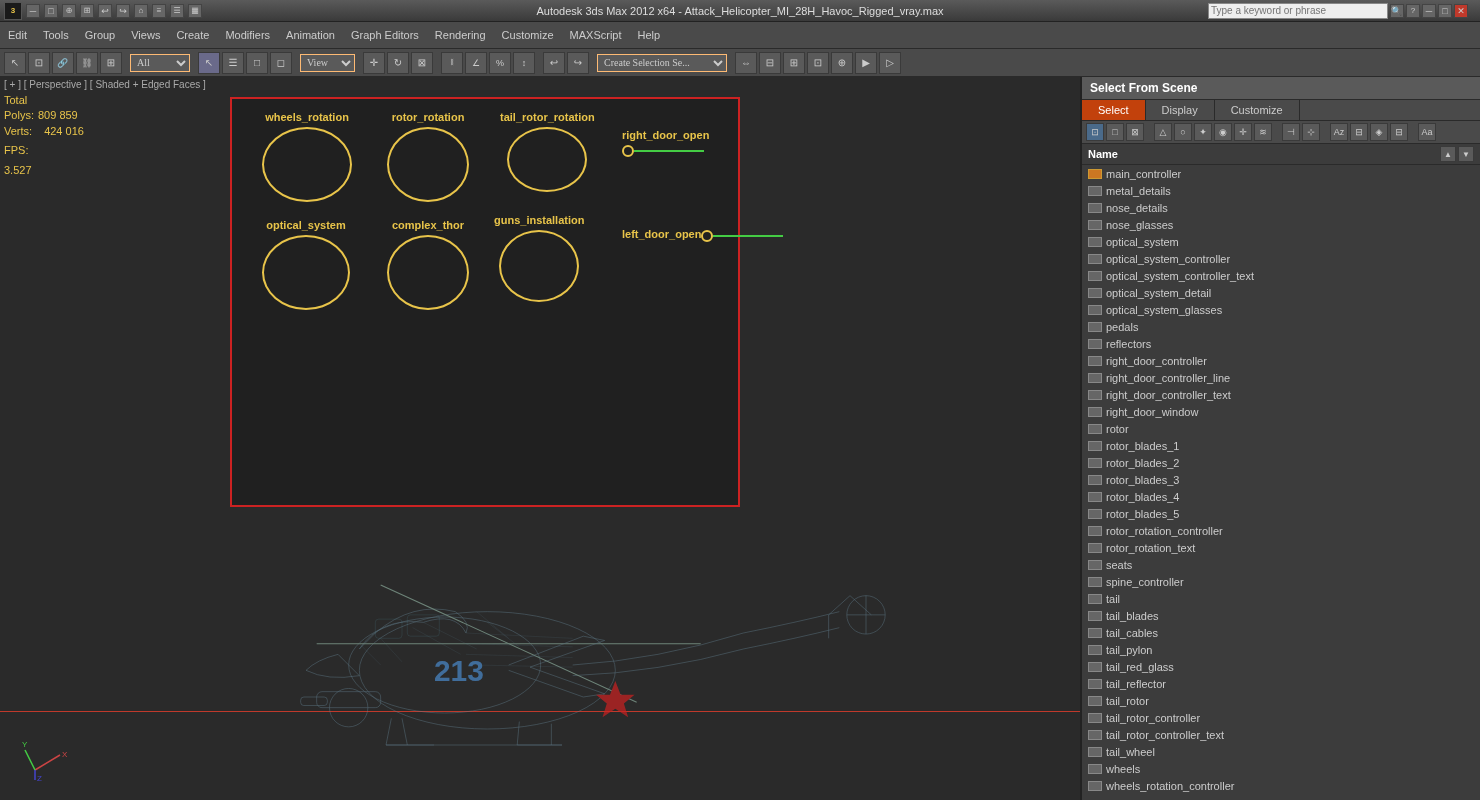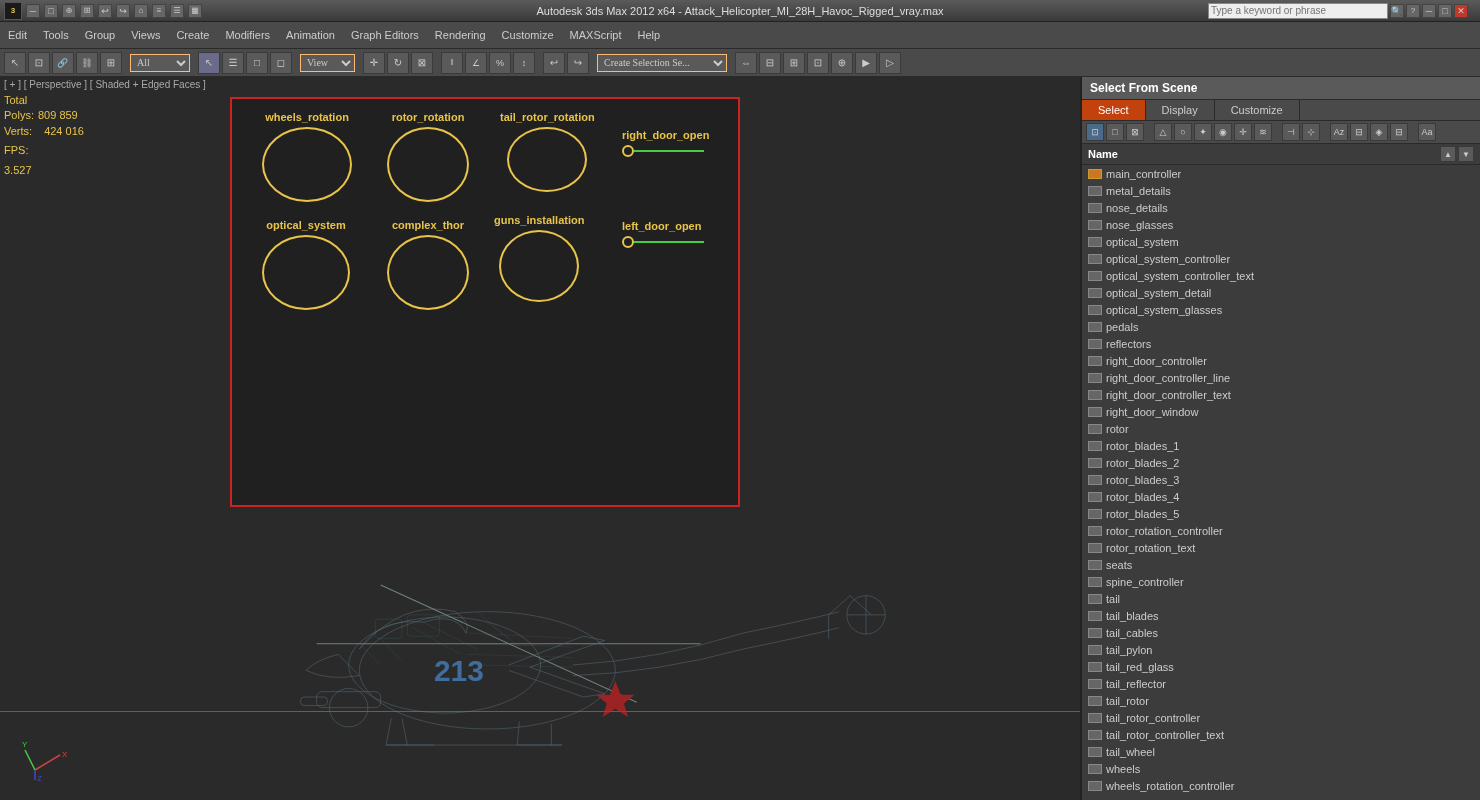--- a/index.html
+++ b/index.html
@@ -452,21 +452,21 @@
       </div>
 
       <div style="position:absolute;top:30px;left:390px;display:flex;flex-direction:column;align-items:flex-start;">
         <div class="node-label">right_door_open</div>
         <div style="display:flex;align-items:center;margin-top:4px;">
           <div style="width:12px;height:12px;border:2px solid #e8c44a;border-radius:50%;background:transparent;"></div>
           <div style="width:70px;height:2px;background:#44cc44;"></div>
         </div>
       </div>
 
-      <div style="position:absolute;top:121px;left:390px;display:flex;flex-direction:column;align-items:flex-start;">
+      <div style="position:absolute;top:127px;left:390px;display:flex;flex-direction:row;align-items:center;">
         <div class="node-label">left_door_open</div>
         <div style="display:flex;align-items:center;margin-top:4px;">
           <div style="width:12px;height:12px;border:2px solid #e8c44a;border-radius:50%;background:transparent;"></div>
           <div style="width:70px;height:2px;background:#44cc44;"></div>
         </div>
       </div>
 
       <div class="controller-node" style="top:120px;left:30px;">
         <div class="node-label">optical_system</div>
         <div class="node-ellipse" style="width:88px;height:75px;"></div>

